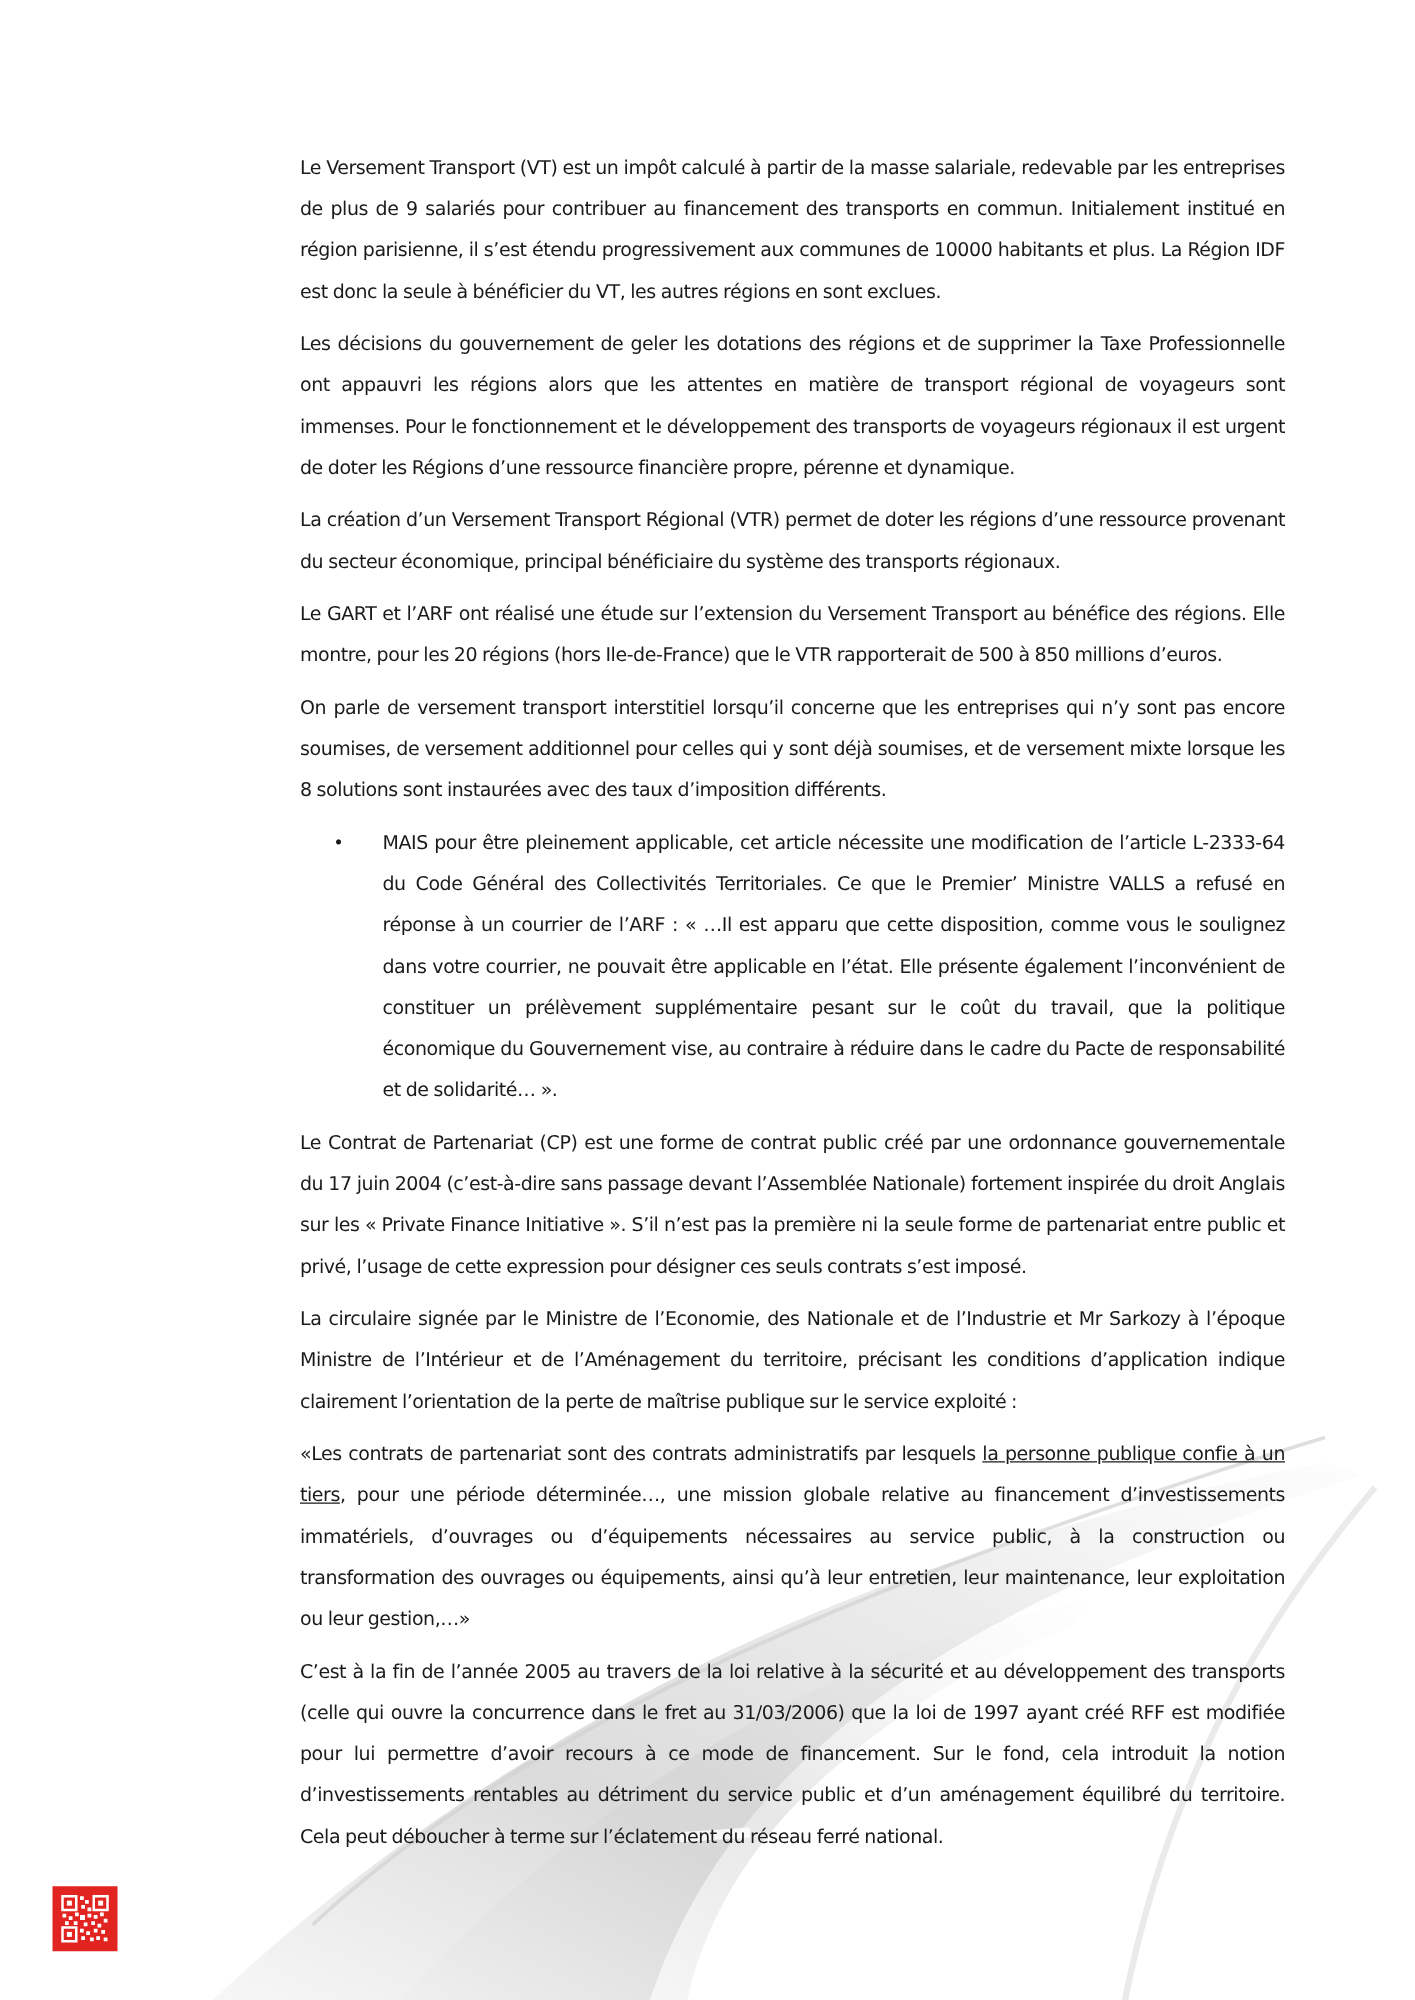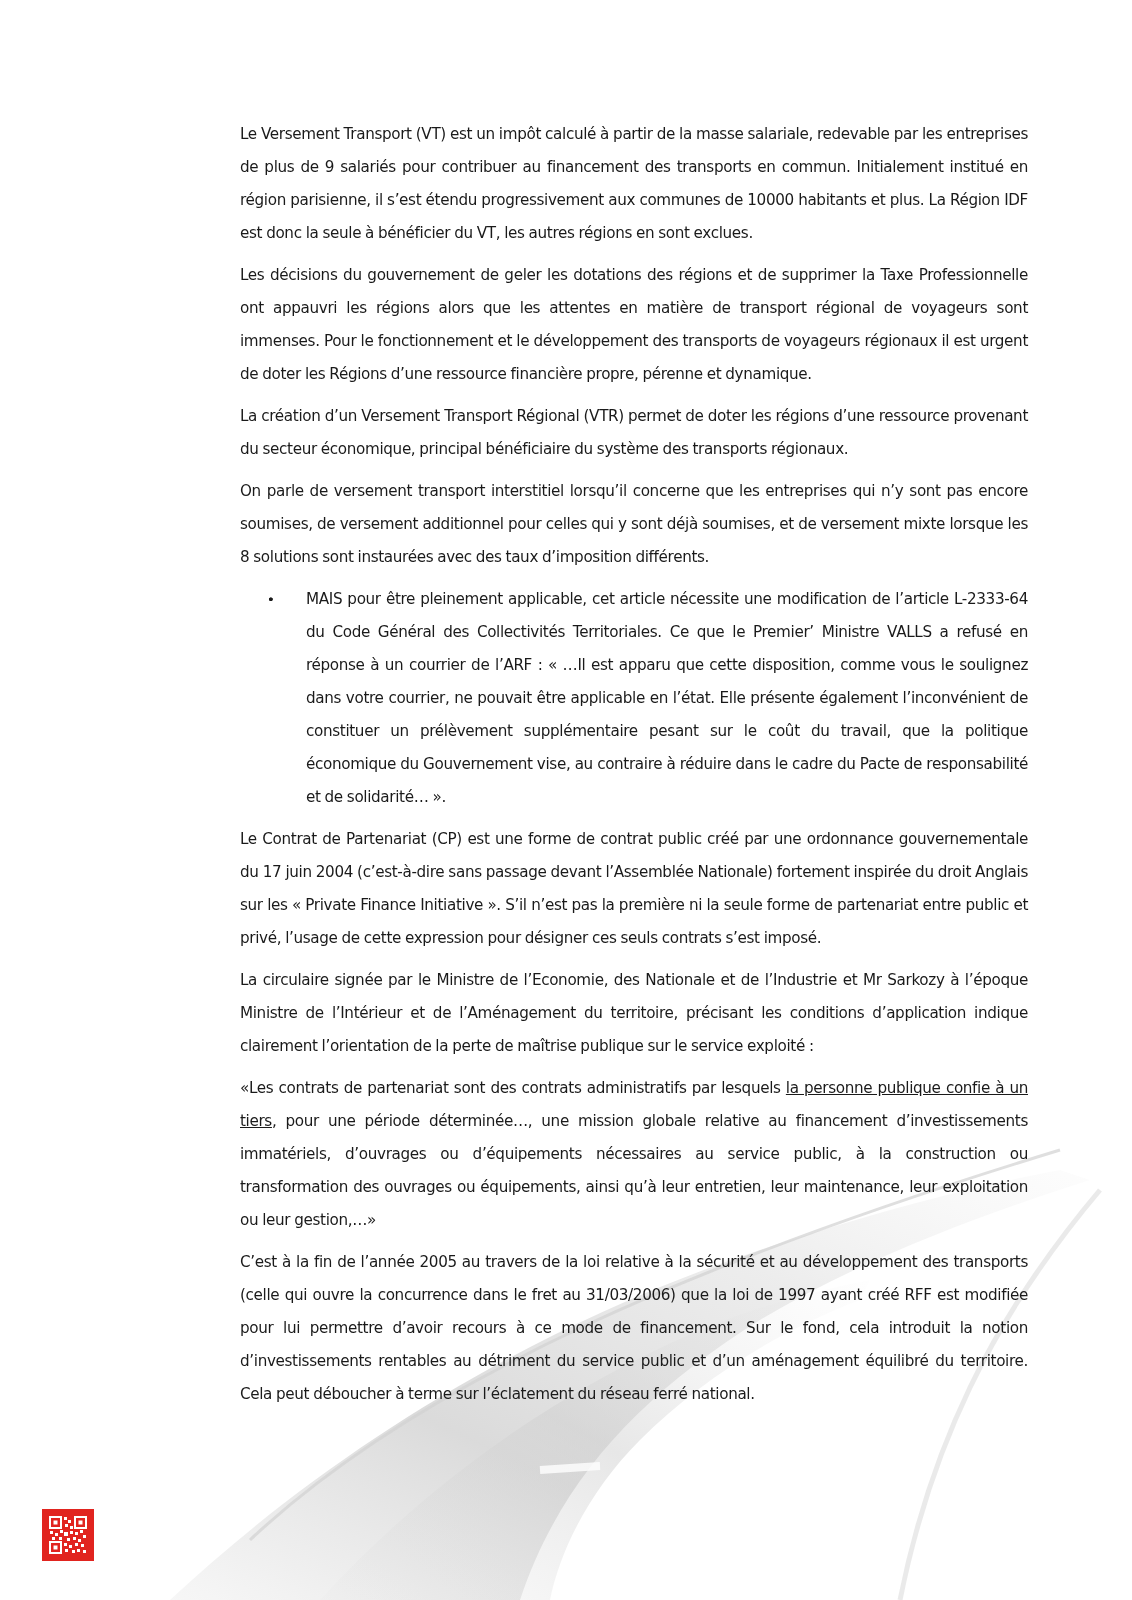--- a/index.html
+++ b/index.html
@@ -95,20 +95,21 @@
   <path d="M900 1600 C 930 1450, 990 1320, 1100 1190" stroke="#d8d8d8" stroke-width="5" fill="none" opacity="0.55"></path>
   <path d="M920 1350 L 950 1348" stroke="#ffffff" stroke-width="5" opacity="0.9"></path>
   <path d="M760 1410 L 800 1407" stroke="#ffffff" stroke-width="6" opacity="0.9"></path>
   <path d="M540 1470 L 600 1466" stroke="#ffffff" stroke-width="8" opacity="0.8"></path>
 </svg>
 
 <main class="page-content">
   <p>Le Versement Transport (VT) est un impôt calculé à partir de la masse salariale, redevable par les entreprises de plus de 9 salariés pour contribuer au financement des transports en commun. Initialement institué en région parisienne, il s’est étendu progressivement aux communes de 10000 habitants et plus. La Région IDF est donc la seule à bénéficier du VT, les autres régions en sont exclues.</p>
   <p>Les décisions du gouvernement de geler les dotations des régions et de supprimer la Taxe Professionnelle ont appauvri les régions alors que les attentes en matière de transport régional de voyageurs sont immenses. Pour le fonctionnement et le développement des transports de voyageurs régionaux il est urgent de doter les Régions d’une ressource financière propre, pérenne et dynamique.</p>
   <p>La création d’un Versement Transport Régional (VTR) permet de doter les régions d’une ressource provenant du secteur économique, principal bénéficiaire du système des transports régionaux.</p>
+  <p>Le GART et l’ARF ont réalisé une étude sur l’extension du Versement Transport au bénéfice des régions. Elle montre, pour les 20 régions (hors Ile-de-France) que le VTR rapporterait de 500 à 850 millions d’euros.</p>
   <p>On parle de versement transport interstitiel lorsqu’il concerne que les entreprises qui n’y sont pas encore soumises, de versement additionnel pour celles qui y sont déjà soumises, et de versement mixte lorsque les 8 solutions sont instaurées avec des taux d’imposition différents.</p>
 
 
   <ul class="bullets">
     <li>
       <span class="bullet">•</span>
     </li>
     <li>
       <span class="bullet">•</span>
       <span>MAIS pour être pleinement applicable, cet article nécessite une modification de l’article L-2333-64 du Code Général des Collectivités Territoriales. Ce que le Premier’ Ministre VALLS a refusé en réponse à un courrier de l’ARF : « …Il est apparu que cette disposition, comme vous le soulignez dans votre courrier, ne pouvait être applicable en l’état. Elle présente également l’inconvénient de constituer un prélèvement supplémentaire pesant sur le coût du travail, que la politique économique du Gouvernement vise, au contraire à réduire dans le cadre du Pacte de responsabilité et de solidarité… ».</span>

